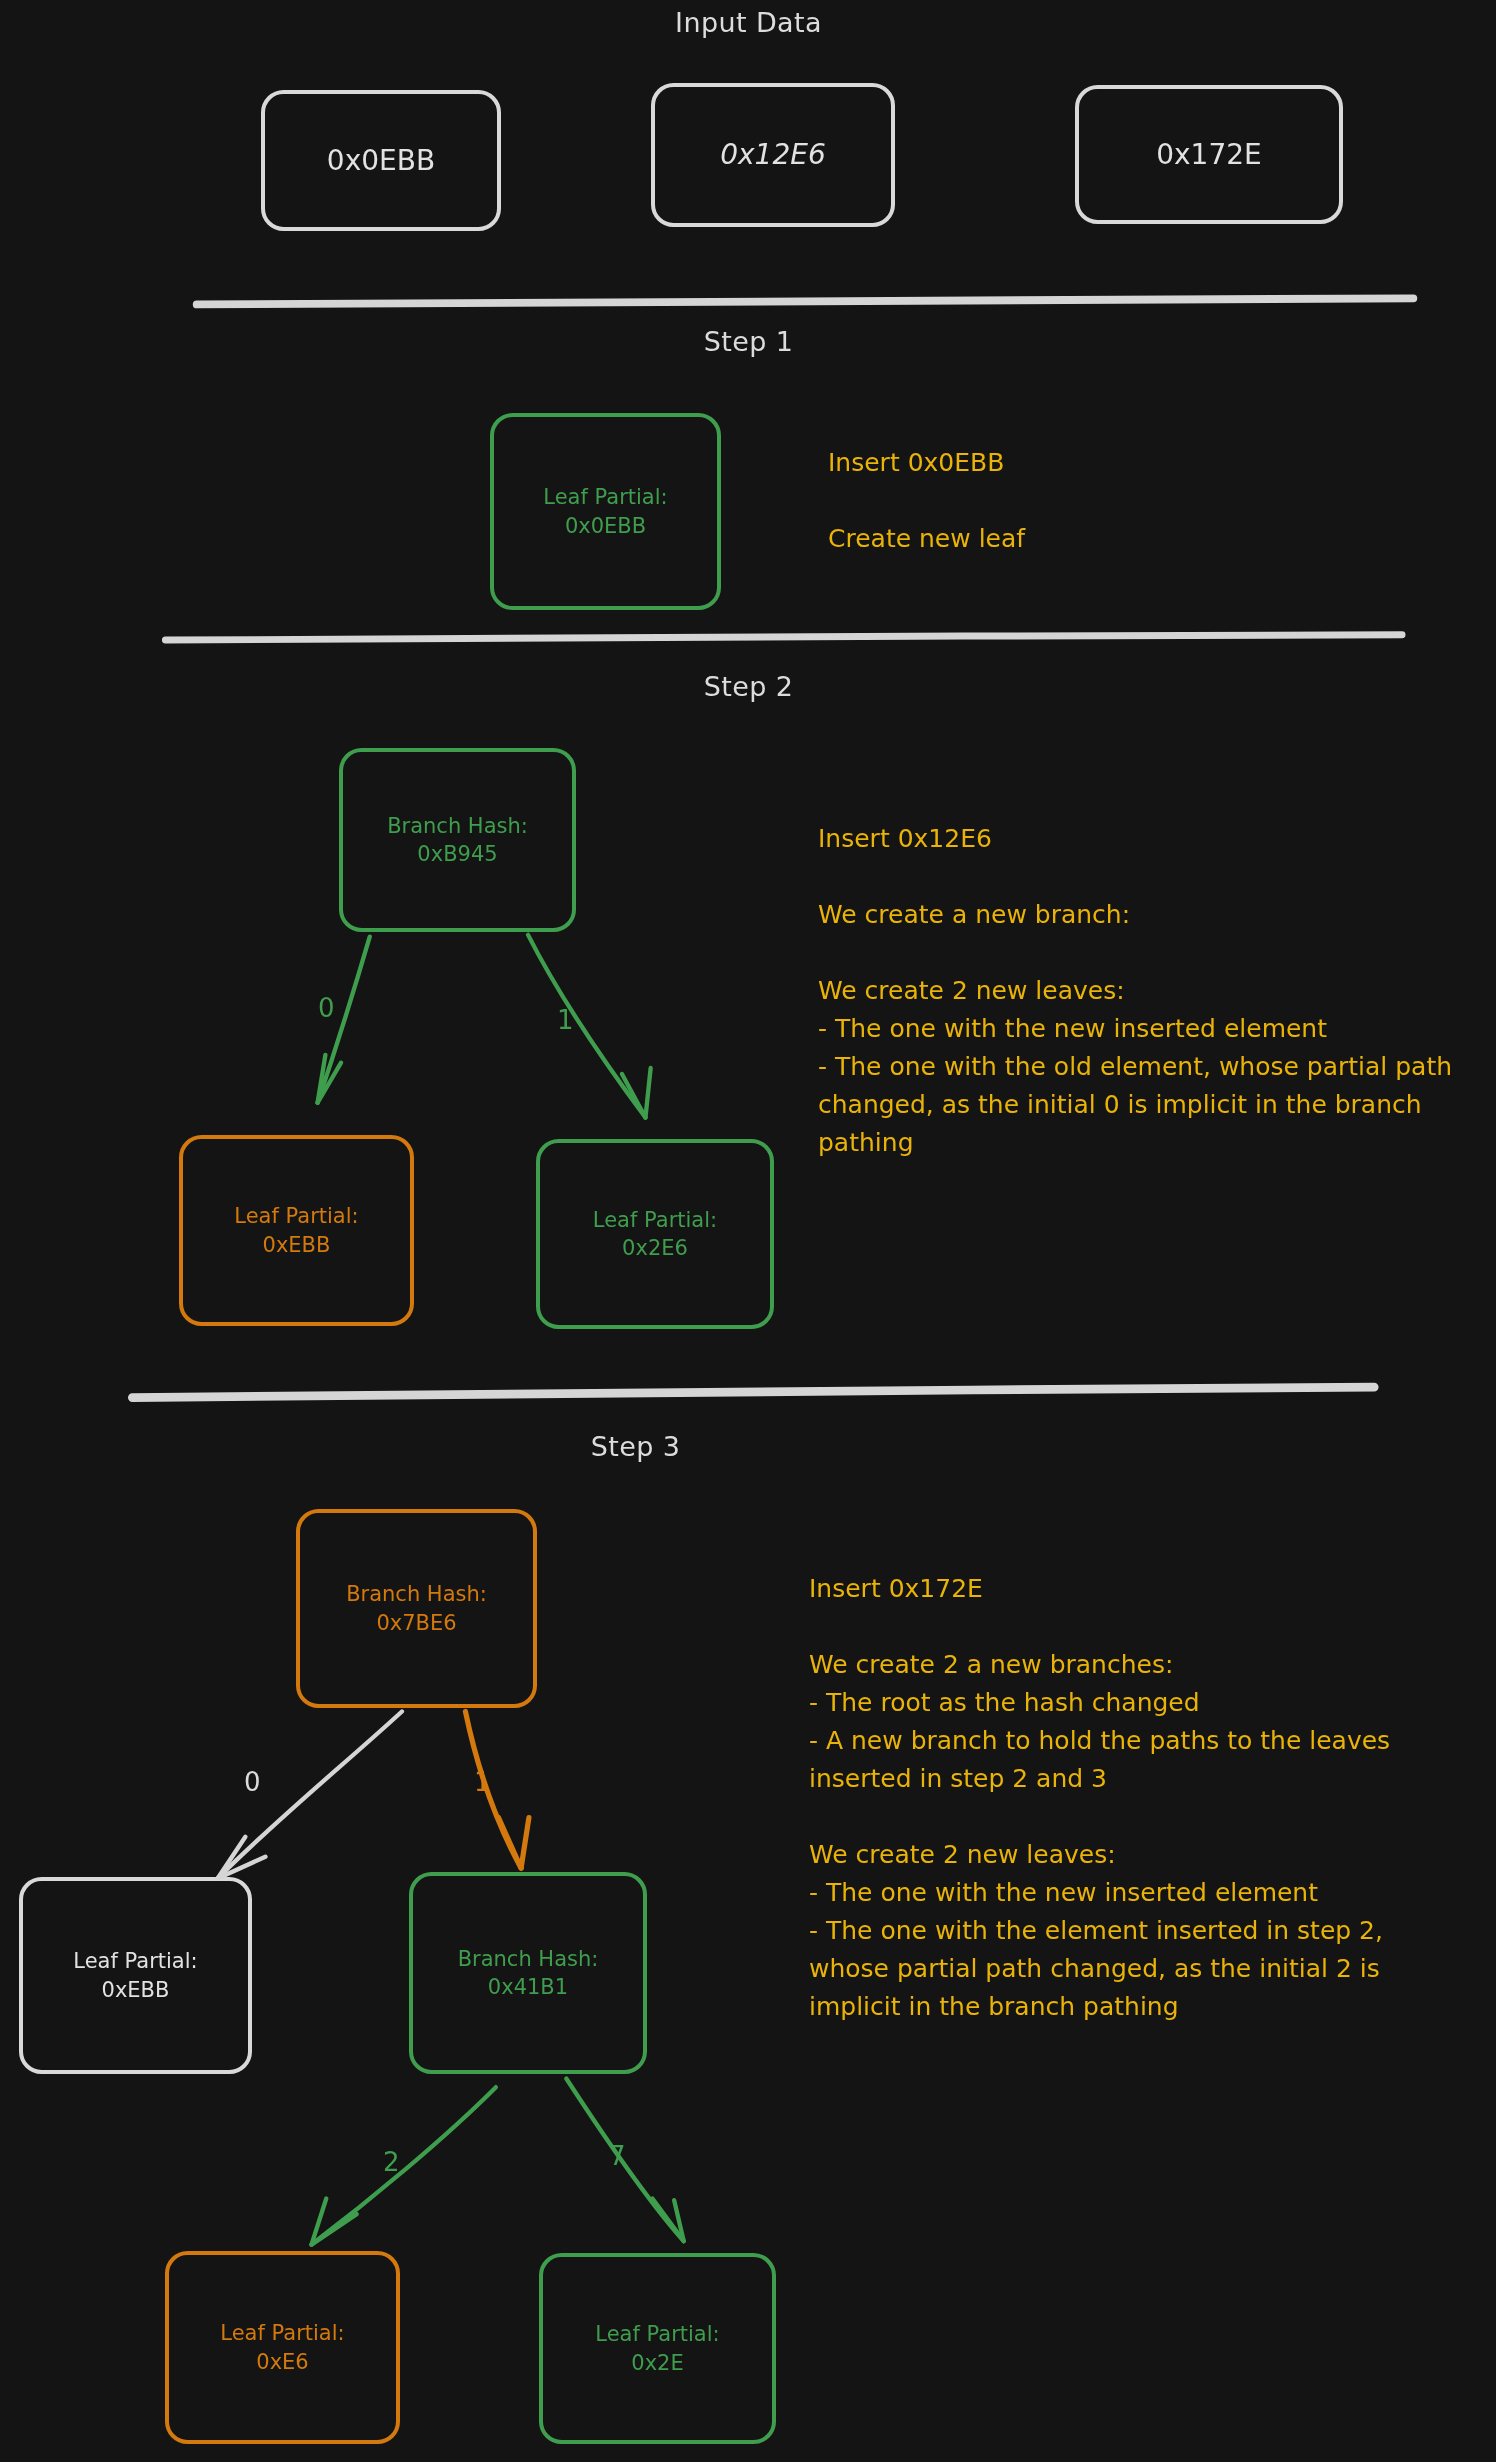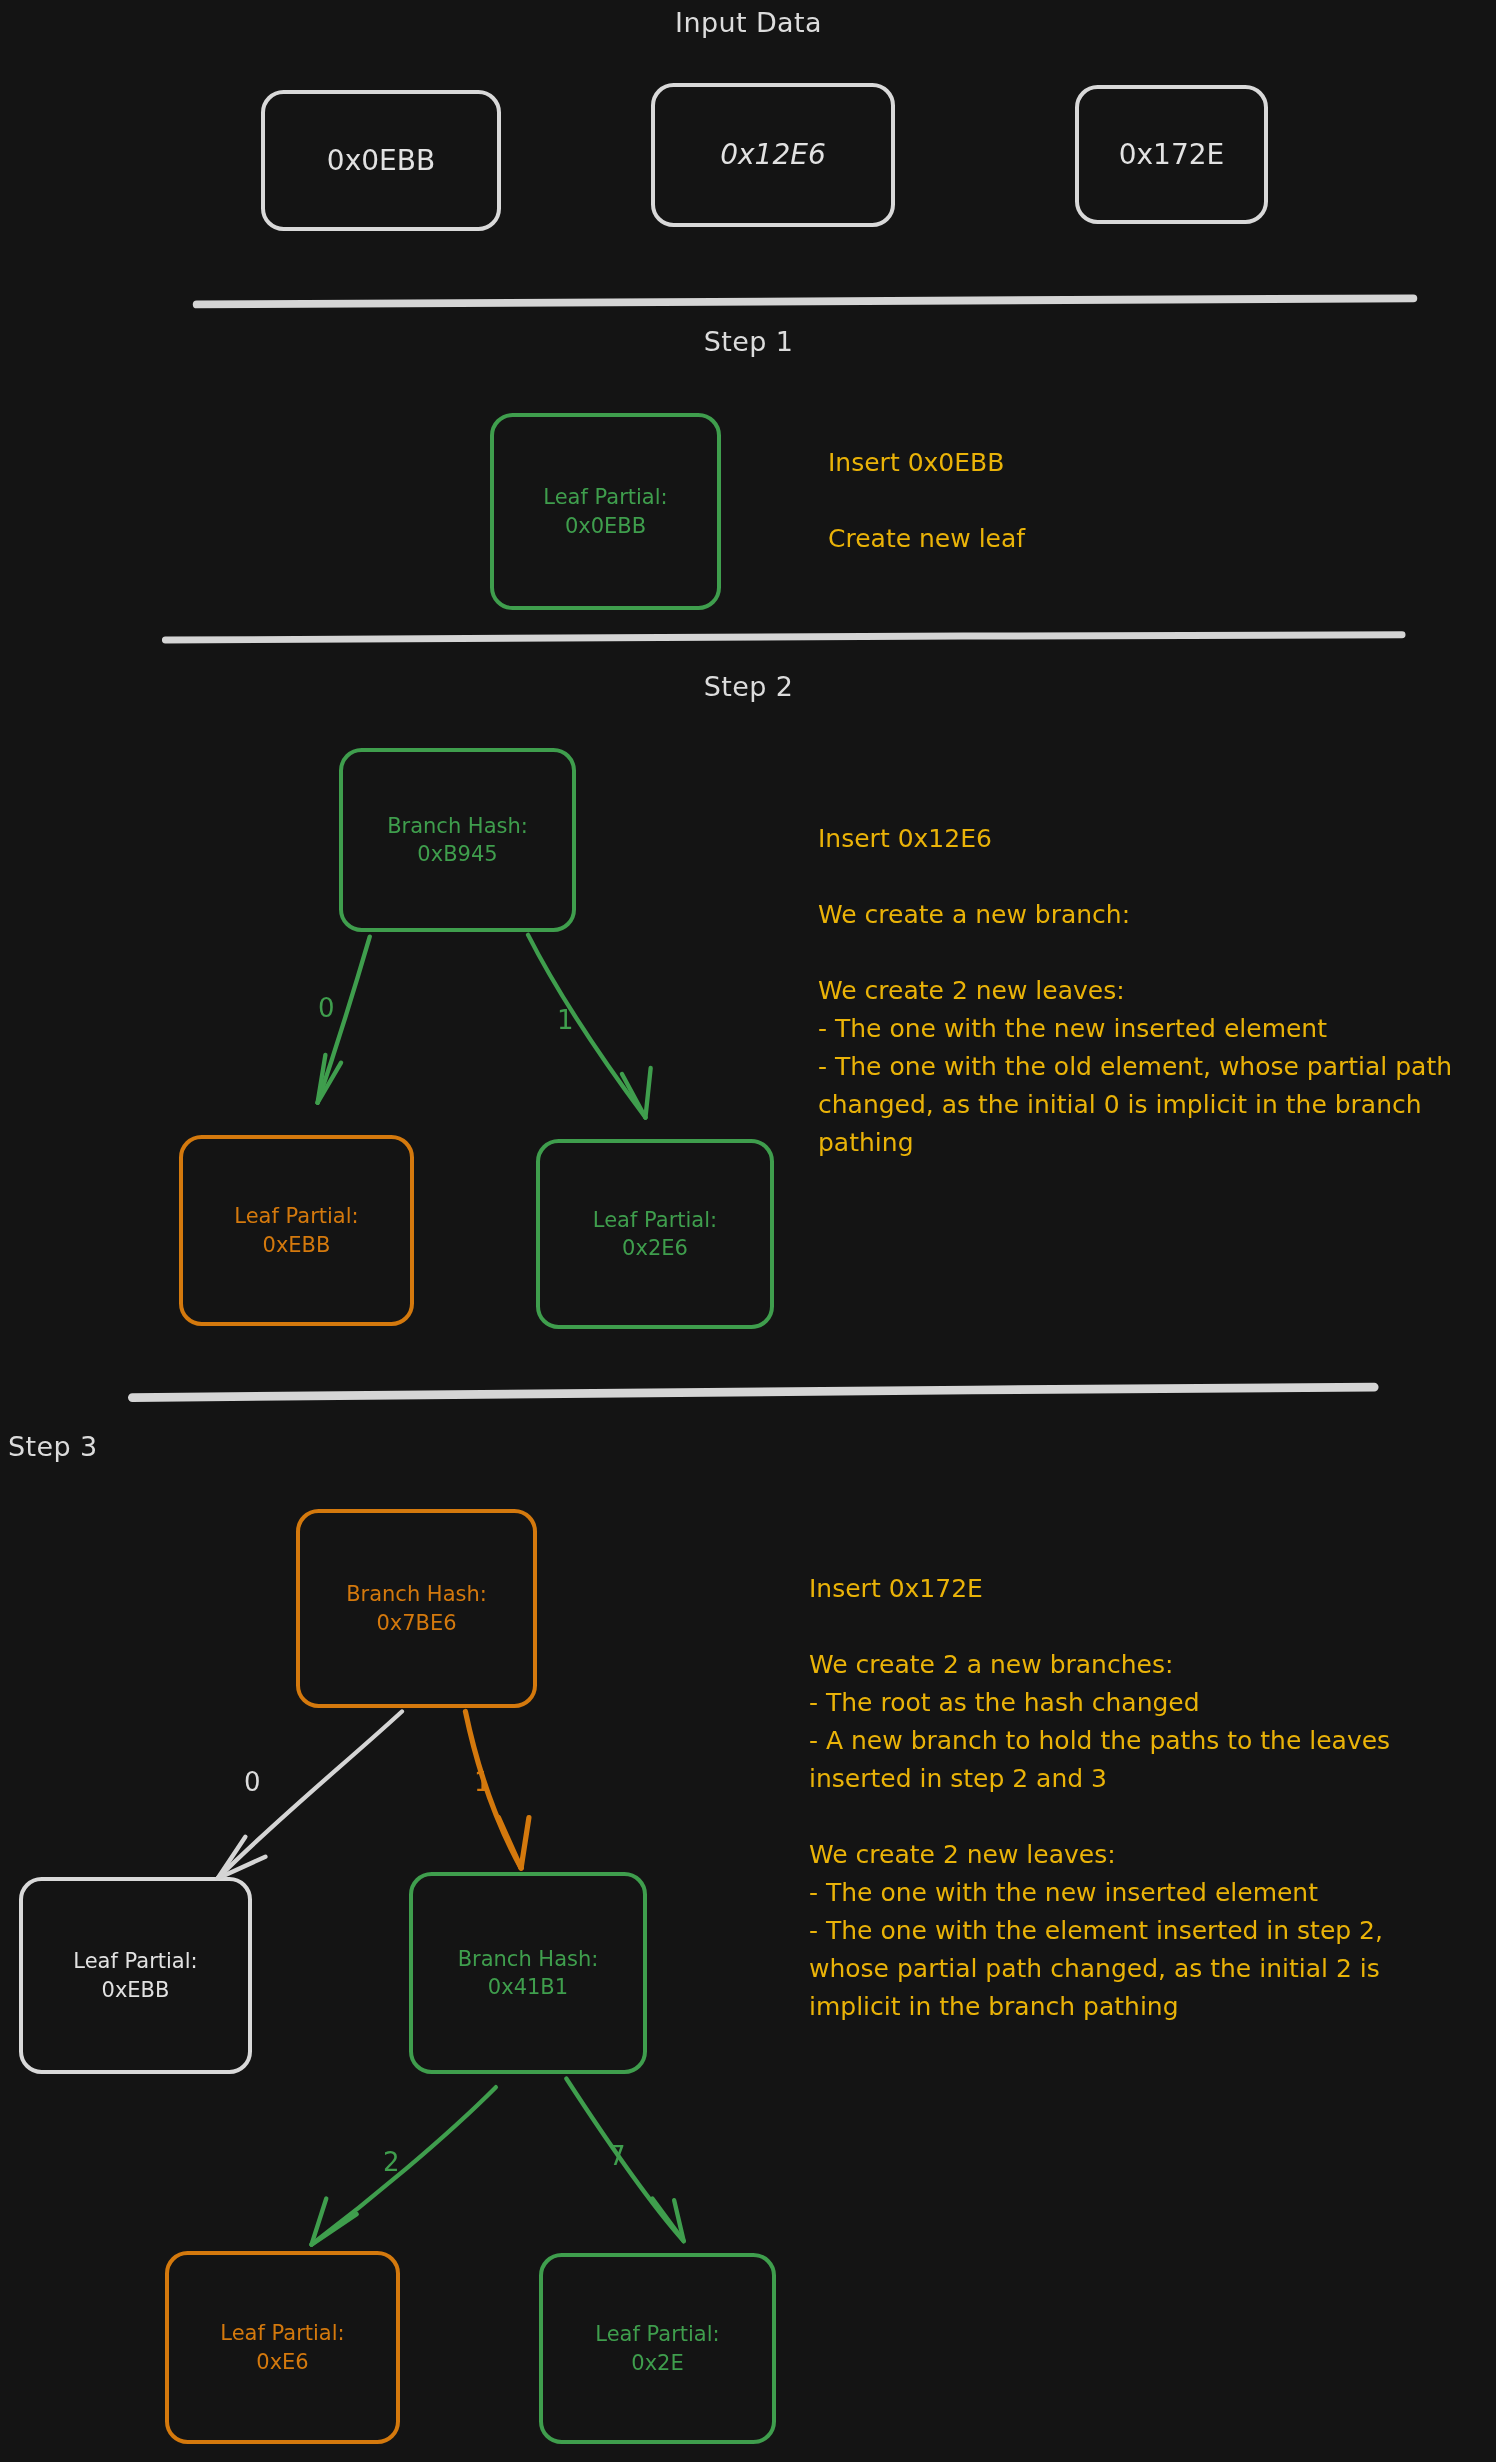--- a/index.html
+++ b/index.html
@@ -82,21 +82,21 @@
 <div id="canvas">
 
   <div class="section-title" style="left:0;width:1497px;text-align:center;top:7px;">Input Data</div>
 
   <div class="node white io-box" style="left:261px;top:90px;width:240px;height:141px;">
     <span class="l2">0x0EBB</span>
   </div>
   <div class="node white io-box" style="left:651px;top:83px;width:244px;height:144px;font-style:italic;">
     <span class="l2">0x12E6</span>
   </div>
-  <div class="node white io-box" style="left:1075px;top:85px;width:193px;height:139px;">
+  <div class="node white io-box" style="left:1075px;top:85px;width:268px;height:139px;">
     <span class="l2">0x172E</span>
   </div>
 
   <div class="section-title" style="left:0;width:1497px;text-align:center;top:326px;">Step 1</div>
 
   <div class="node green node-text" style="left:490px;top:413px;width:231px;height:197px;">
     <span class="l1">Leaf Partial:</span>
     <span class="l2">0x0EBB</span>
   </div>
 
@@ -125,21 +125,21 @@
   <div class="edge-label green" style="left:557px;top:1005px;">1</div>
 
   <div class="desc" style="left:818px;top:804px;width:635px;margin-top:16px;">Insert 0x12E6
 
 We create a new branch:
 
 We create 2 new leaves:
 - The one with the new inserted element
 - The one with the old element, whose partial path changed, as the initial 0 is implicit in the branch pathing</div>
 
-  <div class="section-title" style="left:8px;width:1271px;text-align:left;top:1431px;">Step 3</div>
+  <div class="section-title" style="left:0;width:1271px;text-align:center;top:1431px;">Step 3</div>
 
   <div class="node orange node-text" style="left:296px;top:1509px;width:241px;height:199px;">
     <span class="l1">Branch Hash:</span>
     <span class="l2">0x7BE6</span>
   </div>
 
   <div class="node white node-text" style="left:19px;top:1877px;width:233px;height:197px;">
     <span class="l1">Leaf Partial:</span>
     <span class="l2">0xEBB</span>
   </div>

